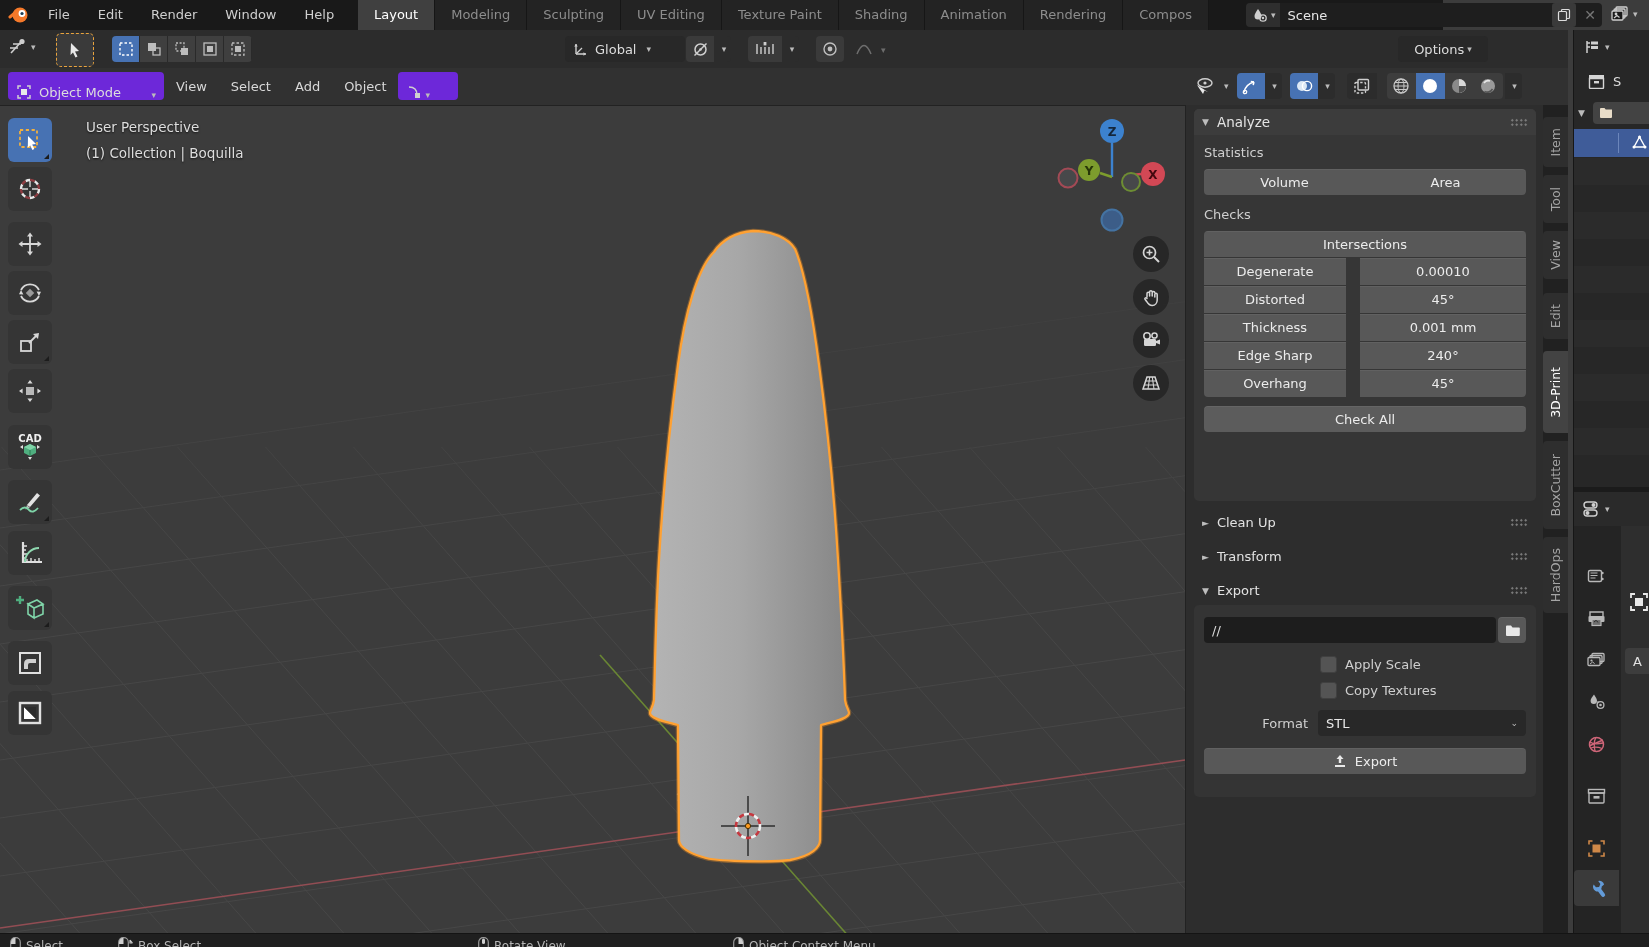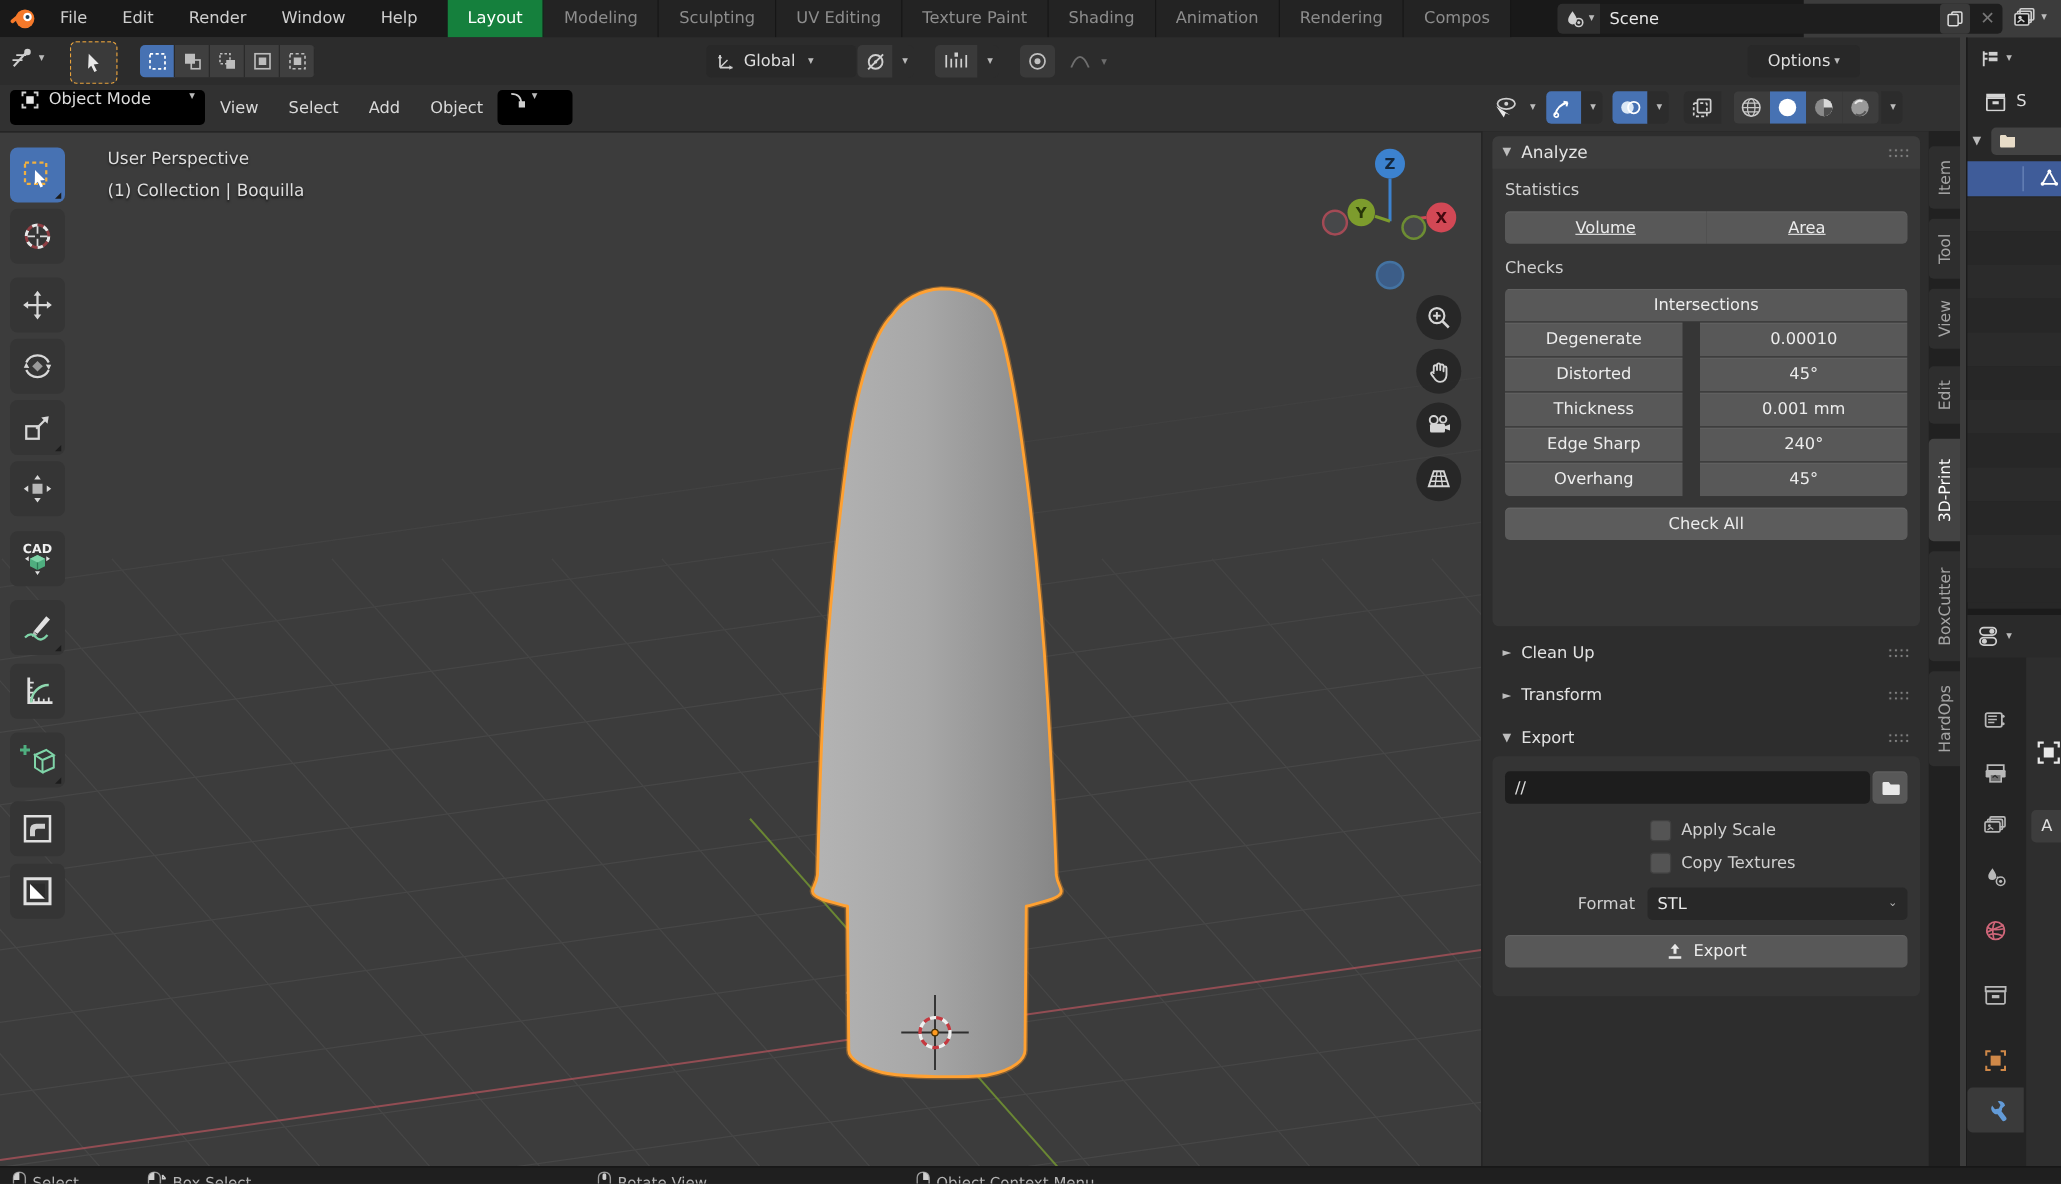--- a/index.html
+++ b/index.html
@@ -7,21 +7,21 @@
        font-family:"DejaVu Sans","Liberation Sans",sans-serif;font-size:13px;color:#d6d6d6;
        -webkit-user-select:none;user-select:none;}
   .abs{position:absolute;}
   svg{display:block;}
 
   
   .topbar{left:0;top:0;width:1443px;height:30px;background:#191919;display:flex;align-items:center;}
   .menu-item{padding:0 14px;line-height:30px;color:#cfcfcf;cursor:default;}
   .ws-tabs{position:absolute;left:358px;top:0;height:30px;width:882px;display:flex;overflow:hidden;}
   .ws-tab{padding:0 16px;line-height:30px;color:#8d8d8d;background:#232323;border-right:1px solid #161616;white-space:nowrap;}
-  .ws-tab.active{background:#15803d;color:#fff;}
+  .ws-tab.active{background:#404040;color:#fff;}
   .scene-widget{position:absolute;left:1246px;top:3px;height:24px;width:356px;display:flex;align-items:center;
        background:#1e1e1e;border-radius:4px;}
   .scene-widget .dd-ic{display:flex;align-items:center;padding:0 4px 0 6px;background:#2e2e2e;height:24px;border-radius:4px 0 0 4px;}
   .scene-name{flex:1;padding-left:8px;color:#e6e6e6;}
   .mini-btn{width:24px;height:24px;display:flex;align-items:center;justify-content:center;background:#3a3a3a;border-radius:3px;margin-left:2px;}
   .x-btn{background:transparent;color:#777;font-size:14px;}
   .chev{font-size:9px;color:#bbb;margin-left:3px;}
 
   
   .row2{left:0;top:30px;width:1568px;height:38px;background:#2c2c2c;border-bottom:1px solid #202020;}
@@ -29,21 +29,21 @@
        display:flex;align-items:center;justify-content:center;background:#3a3a3a;}
   .seg-group{left:112px;top:6px;display:flex;border-radius:4px;overflow:hidden;}
   .seg{width:27px;height:26px;background:#3f3f3f;display:flex;align-items:center;justify-content:center;border-right:1px solid #2a2a2a;}
   .seg.active{background:#4772b3;}
   .hdr-drop{height:26px;background:#282828;border-radius:4px;display:flex;align-items:center;padding:0 8px;color:#ddd;}
   .dim{opacity:.45;}
 
   
   .row3{left:0;top:68px;width:1568px;height:37px;background:#313131;border-bottom:1px solid #222;}
   .vh-menu{line-height:37px;padding:0 12px;color:#d8d8d8;float:left;}
-  .vh-btn{height:28px;margin-top:4px;background:#000000;border-radius:4px;display:flex;align-items:flex-start;padding:0 8px;float:left;color:#ddd;}
+  .vh-btn{height:28px;margin-top:4px;background:#6d28d9;border-radius:4px;display:flex;align-items:flex-end;padding:0 8px;float:left;color:#ddd;}
   .tog{width:28px;height:26px;border-radius:4px 0 0 4px;background:#3d3d3d;display:flex;align-items:center;justify-content:center;}
   .tog.on{background:#4772b3;}
   .tog-chev{width:17px;height:26px;border-radius:0 4px 4px 0;background:#2c2c2c;display:flex;align-items:center;justify-content:center;}
   .shade-btn{width:29px;height:26px;background:#3d3d3d;display:flex;align-items:center;justify-content:center;}
   .shade-btn.on{background:#4772b3;}
 
   
   .tb-btn{position:absolute;left:8px;width:44px;height:44px;border-radius:6px;background:#353535;
       display:flex;align-items:center;justify-content:center;}
   .tb-btn.active{background:#4772b3;}
@@ -56,21 +56,21 @@
 
   
   .npanel{left:1185px;top:105px;width:358px;height:828px;background:#2d2d2d;border-left:1px solid #222;}
   .pnl-box{position:absolute;left:8px;width:342px;background:#363636;border-radius:5px;}
   .pnl-head{display:flex;align-items:center;height:26px;padding:0 8px;color:#e4e4e4;}
   .tri{font-size:9px;color:#bdbdbd;margin-right:8px;}
   .grip{margin-left:auto;width:18px;height:9px;background-image:radial-gradient(#808080 1px,transparent 1.2px);background-size:4.5px 4.5px;}
   .lbl{color:#cfcfcf;}
   .btn{background:#585858;border-radius:4px;color:#ececec;display:flex;align-items:center;justify-content:center;height:26px;
       box-shadow:inset 0 1px 0 rgba(255,255,255,.06);}
-  .pair{display:flex;gap:0;text-decoration:underline;}
+  .pair{display:flex;gap:0;}
   .pair .btn{flex:1;border-radius:0;}
   .pair .btn:first-child{border-radius:4px 0 0 4px;}
   .pair .btn:last-child{border-radius:0 4px 4px 0;}
   .stack{display:flex;flex-direction:column;gap:1px;}
   .rowck{display:flex;gap:14px;height:27px;}
   .rowck .btn{height:27px;border-radius:0;}
   .rowck .c1{flex:0 0 142px;}
   .rowck .c2{flex:1;}
   .sect-head{position:absolute;left:8px;width:342px;display:flex;align-items:center;height:27px;color:#e2e2e2;padding:0 8px;box-sizing:border-box;}
   .path-field{display:flex;align-items:center;background:#1d1d1d;border-radius:4px;height:26px;color:#ddd;padding-left:8px;}

